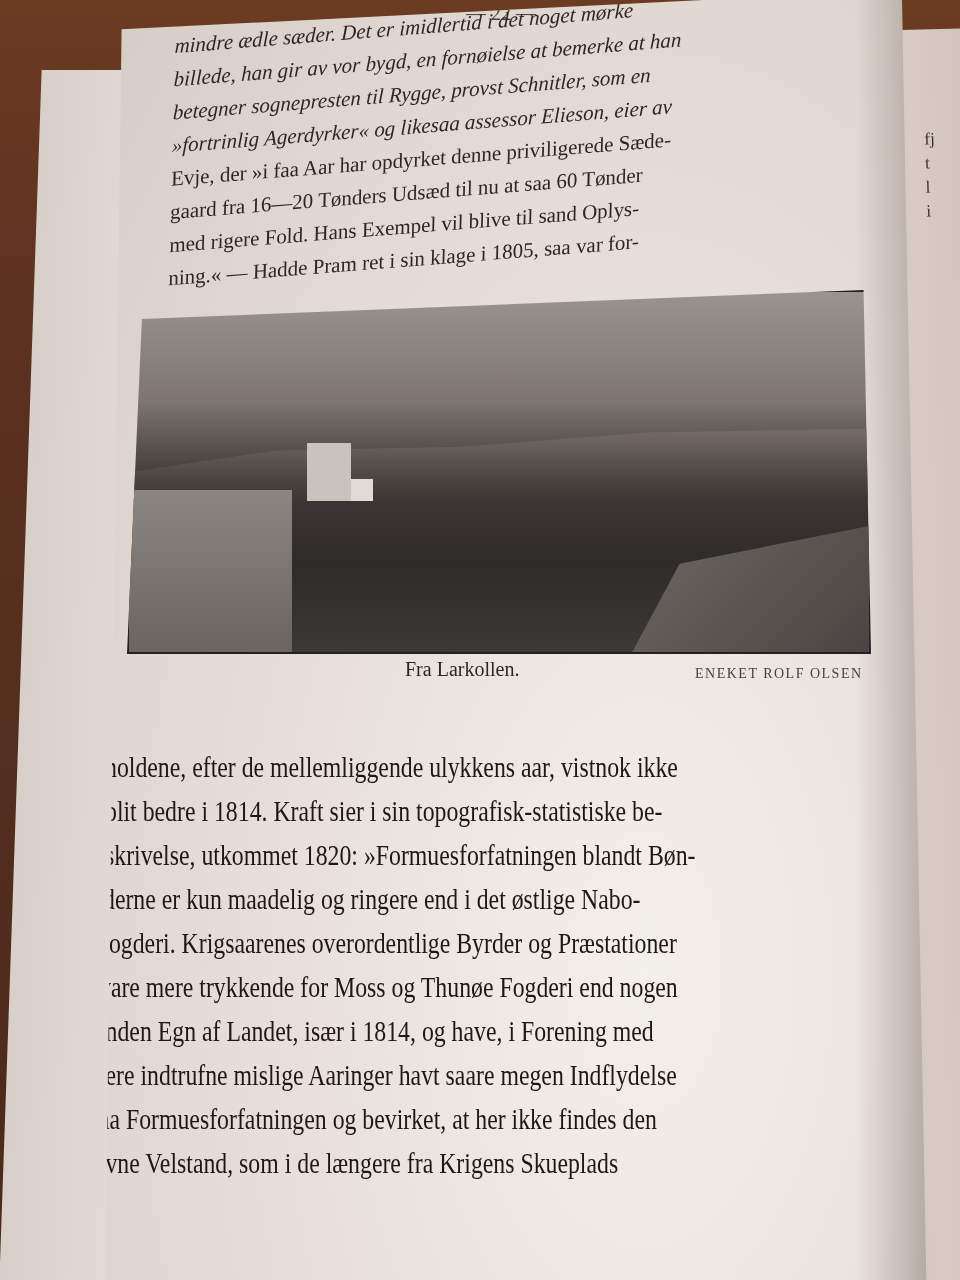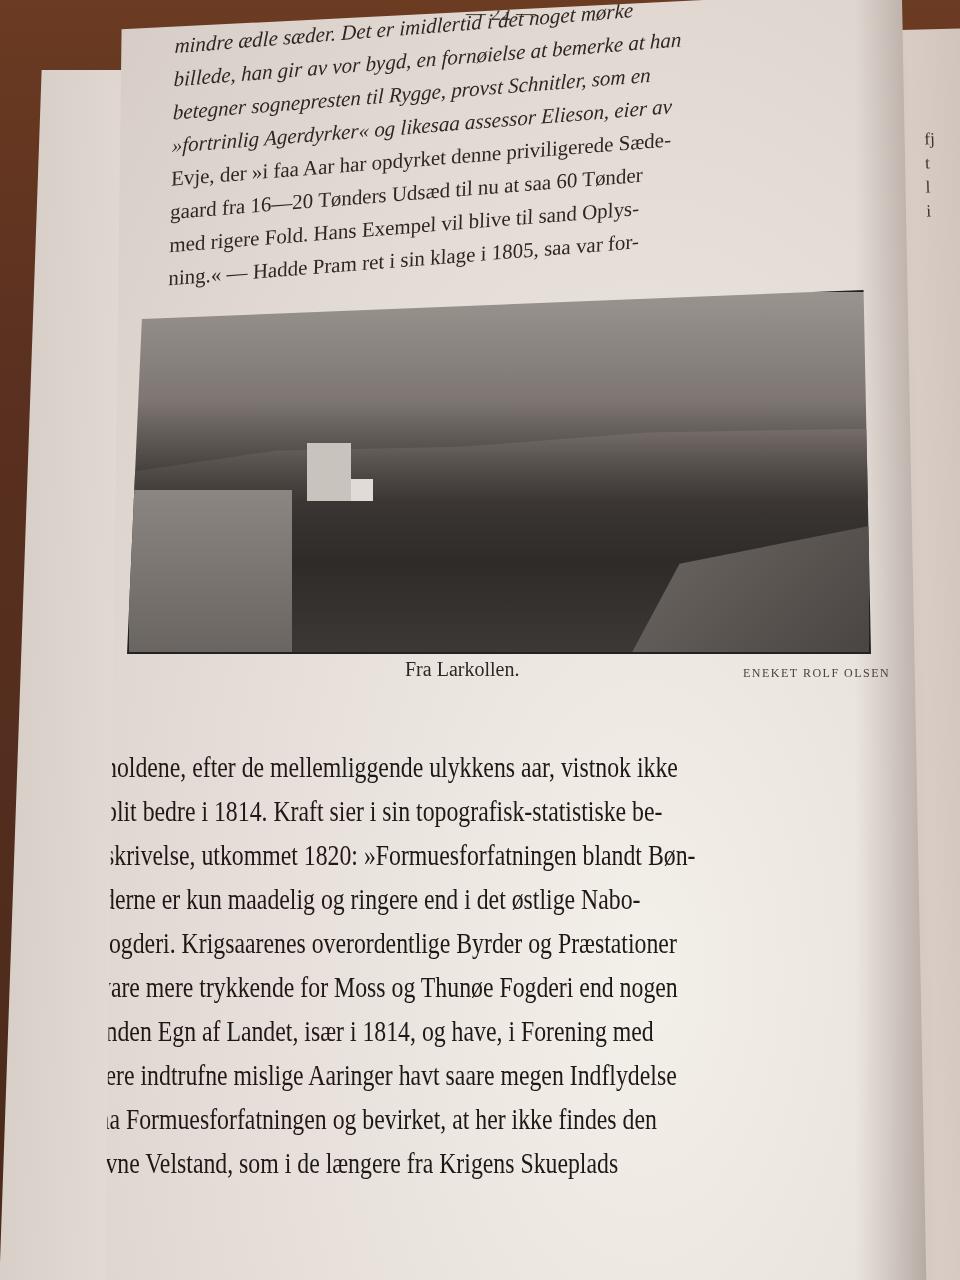--- a/index.html
+++ b/index.html
@@ -53,21 +53,21 @@
       background: linear-gradient(135deg, #6e6864, #4a4542);
       clip-path: polygon(20% 30%, 100% 0, 100% 100%, 0 100%); }
     .photo .building { position:absolute; left:24%; top:42%; width:6%; height:16%; background:#c9c3be; }
     .photo .house { position:absolute; left:30%; top:52%; width:3%; height:6%; background:#e0dbd6; }
     .photo .water { position:absolute; left:0; top:55%; width:22%; height:45%;
       background: linear-gradient(180deg, #8c8682, #6b6562); }
     .caption {
       position:absolute; left:300px; top:668px; font-size:20px; color:#2e2622;
     }
     .credit {
-      position:absolute; left:638px; top:676px; font-size:12px; letter-spacing:1.5px; color:#4a413b;
+      position:absolute; left:590px; top:676px; font-size:14px; letter-spacing:1.5px; color:#4a413b;
     }
     .body-text {
       position:absolute; left:0; top:755px; width:830px;
       color:#1f1814; font-size:29px; line-height:44px;
       font-family: "Liberation Serif", serif;
     }
     .body-text .line {
       display:block; white-space:nowrap; transform: scaleX(0.82); transform-origin:0 0;
     }
   </style>

